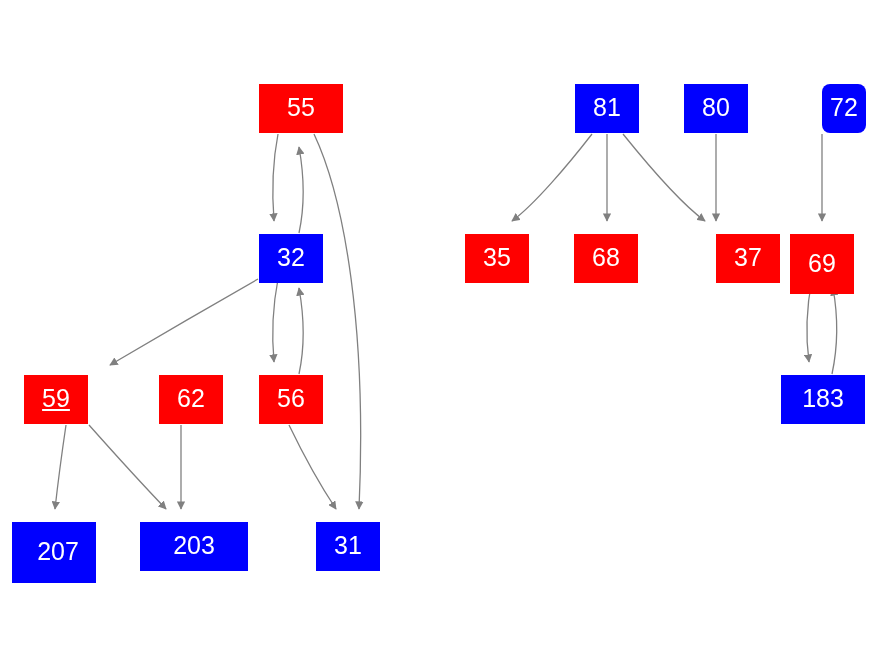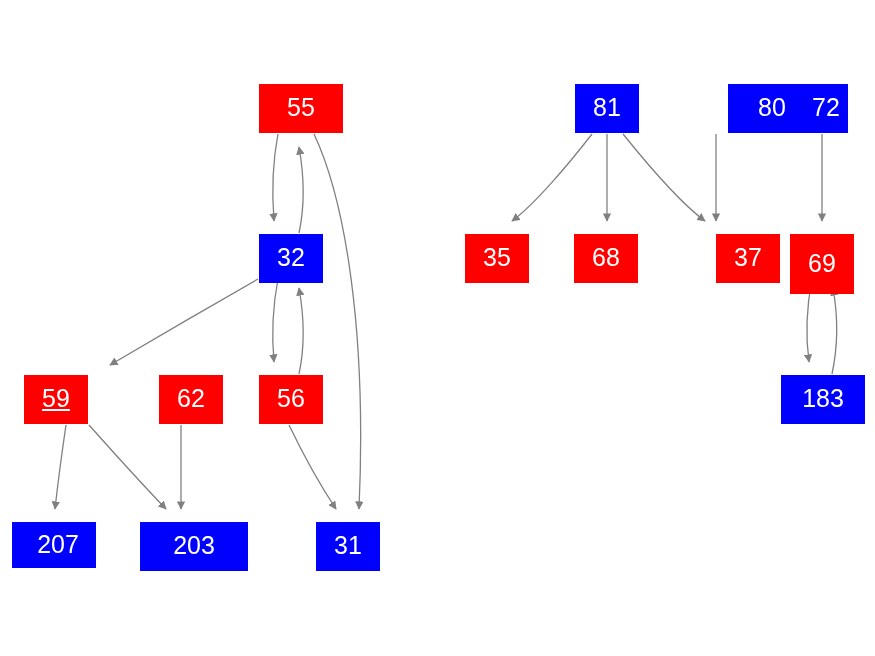--- a/index.html
+++ b/index.html
@@ -78,36 +78,36 @@
       </div>
       <div class="node node-red" style="left: 24px; top: 375px; width: 64px; height: 49px; text-decoration: underline;">
         <span class="node-label">59</span>
       </div>
       <div class="node node-red" style="left: 148px; top: 375px; width: 64px; height: 49px; margin-left: 11px;">
         <span class="node-label">62</span>
       </div>
       <div class="node node-red" style="left: 259px; top: 375px; width: 64px; height: 49px;">
         <span class="node-label">56</span>
       </div>
-      <div class="node node-blue" style="left: 12px; top: 522px; width: 84px; height: 46px; padding-left: 8px;">
+      <div class="node node-blue" style="left: 12px; top: 522px; width: 84px; height: 61px; padding-left: 8px;">
         <span class="node-label">207</span>
       </div>
       <div class="node node-blue" style="left: 140px; top: 522px; width: 108px; height: 49px;">
         <span class="node-label">203</span>
       </div>
       <div class="node node-blue" style="left: 316px; top: 522px; width: 64px; height: 49px;">
         <span class="node-label">31</span>
       </div>
       <div class="node node-blue" style="left: 575px; top: 84px; width: 64px; height: 49px;">
         <span class="node-label">81</span>
       </div>
-      <div class="node node-blue" style="left: 684px; top: 84px; width: 88px; height: 49px; margin-left: 44px;">
+      <div class="node node-blue" style="left: 684px; top: 84px; width: 64px; height: 49px;">
         <span class="node-label">80</span>
       </div>
-      <div class="node node-blue" style="left: 804px; top: 84px; width: 44px; height: 49px;">
+      <div class="node node-blue" style="left: 822px; top: 84px; width: 44px; height: 49px; border-radius: 8px;">
         <span class="node-label">72</span>
       </div>
       <div class="node node-red" style="left: 465px; top: 234px; width: 64px; height: 49px;">
         <span class="node-label">35</span>
       </div>
       <div class="node node-red" style="left: 574px; top: 234px; width: 64px; height: 49px;">
         <span class="node-label">68</span>
       </div>
       <div class="node node-red" style="left: 684px; top: 234px; width: 64px; height: 49px; margin-left: 32px;">
         <span class="node-label">37</span>

